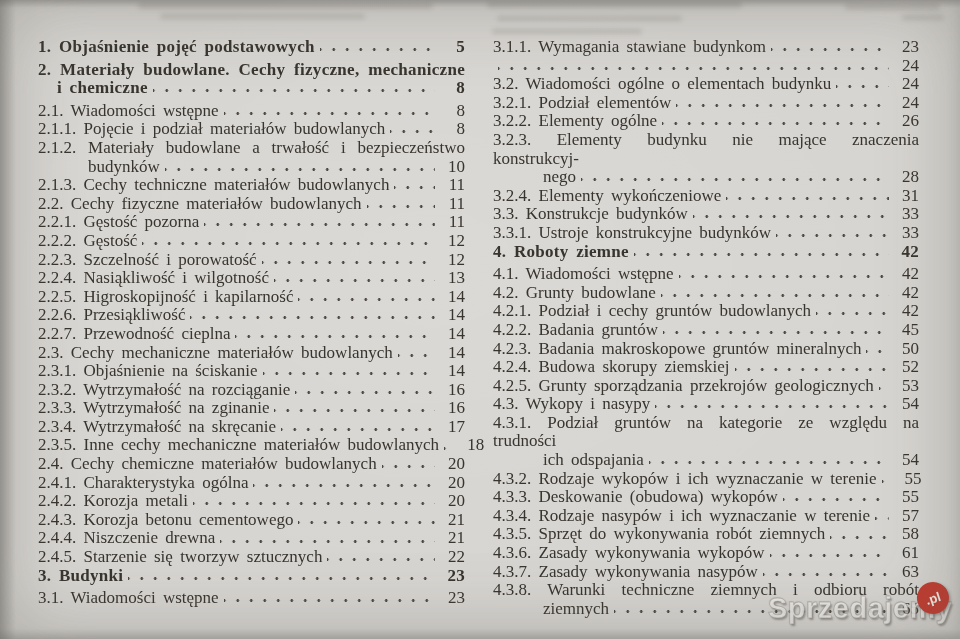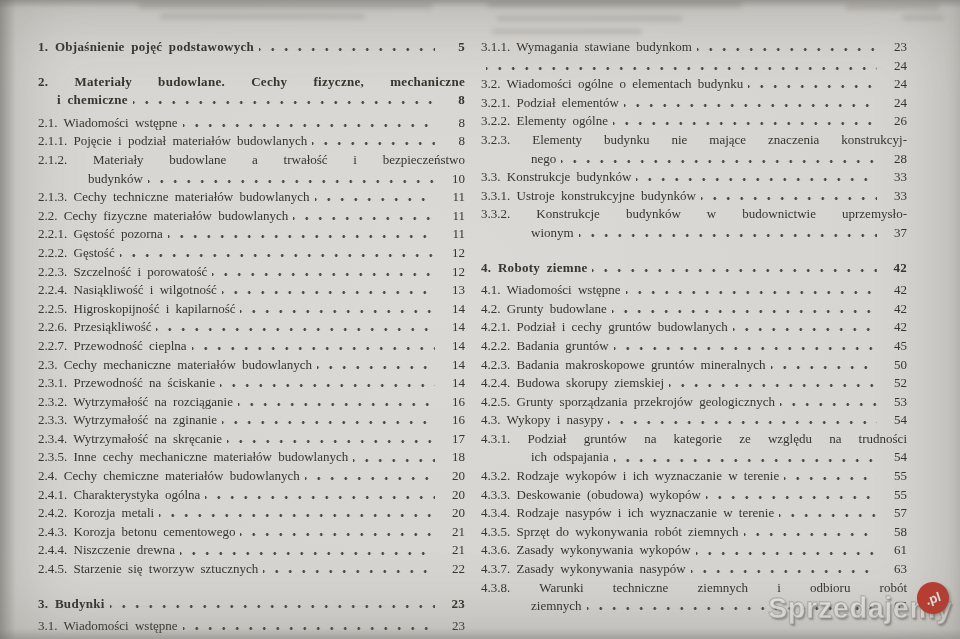--- a/index.html
+++ b/index.html
@@ -11,33 +11,33 @@
       radial-gradient(ellipse at 45% 42%, rgba(255,255,255,0.10), rgba(0,0,0,0) 62%),
       #d7d5d1;
     font-family: "Liberation Serif", "DejaVu Serif", serif;
     color: #38342e;
   }
   .columns {
     position: absolute;
     left: 38px; top: 38px;
     width: 869px;
     display: flex;
-    gap: 16px;
-    font-size: 13px;
+    gap: 28px;
+    font-size: 17px;
     line-height: 18.6px;
     word-spacing: 3px;
   }
   .col { width: 427px; flex: 0 0 auto; }
   .col-right { width: 426px; }
 
   .entry { display: block; }
   .entry.chapter {
     font-weight: bold;
     letter-spacing: 0.3px;
-    margin-top: 16px;
+    margin-top: 0;
     margin-bottom: 4px;
   }
   .col > .entry:first-child { margin-top: 0; }
 
   .row { display: flex; align-items: baseline; }
   .row .label { white-space: nowrap; }
   .dots {
     flex: 1 1 auto;
     min-width: 10px;
     align-self: stretch;
@@ -241,21 +241,21 @@
         </div>
         <div class="entry">
           <div class="row">
             <span class="label">2.3. Cechy mechaniczne materiałów budowlanych</span>
             <span class="dots"></span>
             <span class="page">14</span>
           </div>
         </div>
         <div class="entry">
           <div class="row">
-            <span class="label">2.3.1. Przewodność na ściskanie</span>
+            <span class="label">2.3.1. Objaśnienie na ściskanie</span>
             <span class="dots"></span>
             <span class="page">14</span>
           </div>
         </div>
         <div class="entry">
           <div class="row">
             <span class="label">2.3.2. Wytrzymałość na rozciąganie</span>
             <span class="dots"></span>
             <span class="page">16</span>
           </div>
@@ -376,38 +376,37 @@
         <div class="entry">
           <div class="jline">3.2.3. Elementy budynku nie mające znaczenia konstrukcyj-</div>
           <div class="row">
             <span class="label cont ind-l">nego</span>
             <span class="dots"></span>
             <span class="page">28</span>
           </div>
         </div>
         <div class="entry">
           <div class="row">
+            <span class="label">3.2.4. Elementy wykończeniowe</span>
+            <span class="dots"></span>
+            <span class="page">31</span>
+          </div>
+        </div>
+        <div class="entry">
+          <div class="row">
             <span class="label">3.3. Konstrukcje budynków</span>
             <span class="dots"></span>
             <span class="page">33</span>
           </div>
         </div>
         <div class="entry">
           <div class="row">
             <span class="label">3.3.1. Ustroje konstrukcyjne budynków</span>
             <span class="dots"></span>
             <span class="page">33</span>
-          </div>
-        </div>
-        <div class="entry">
-          <div class="jline">3.3.2. Konstrukcje budynków w budownictwie uprzemysło-</div>
-          <div class="row">
-            <span class="label cont ind-l">wionym</span>
-            <span class="dots"></span>
-            <span class="page">37</span>
           </div>
         </div>
         <div class="entry chapter">
           <div class="row">
             <span class="label">4. Roboty ziemne</span>
             <span class="dots"></span>
             <span class="page">42</span>
           </div>
         </div>
         <div class="entry">

